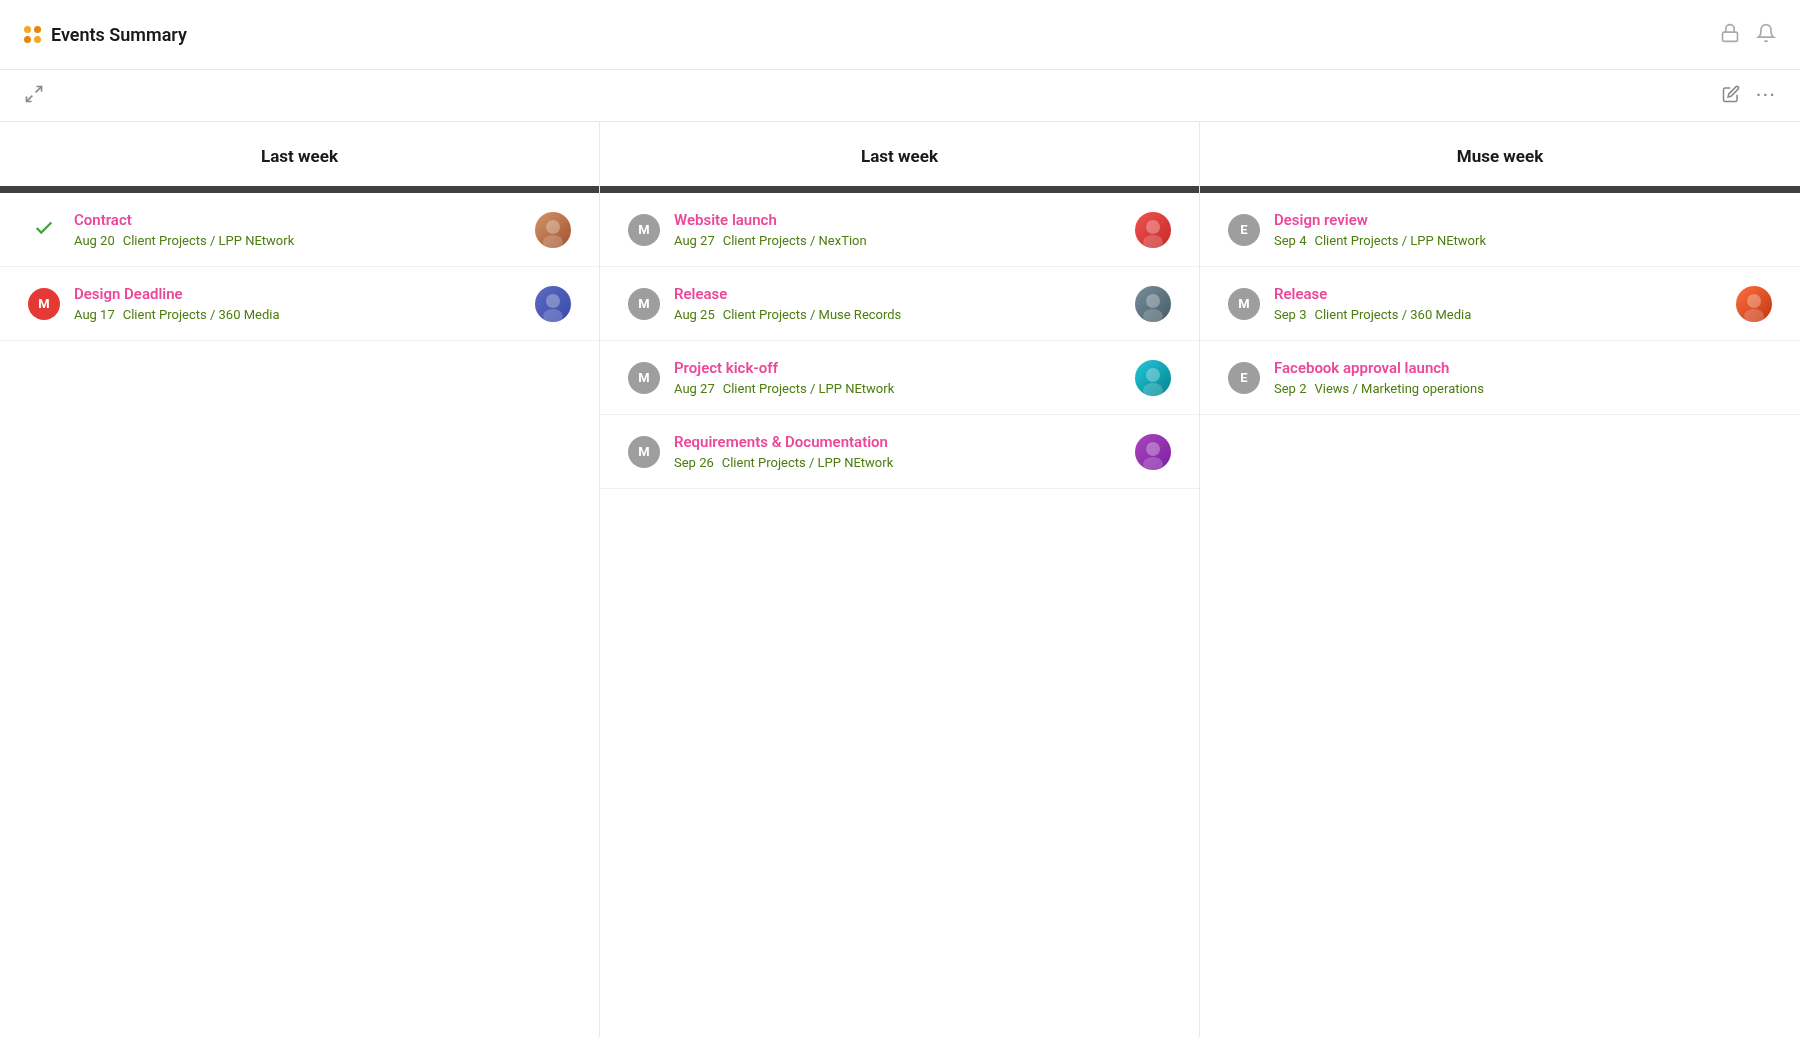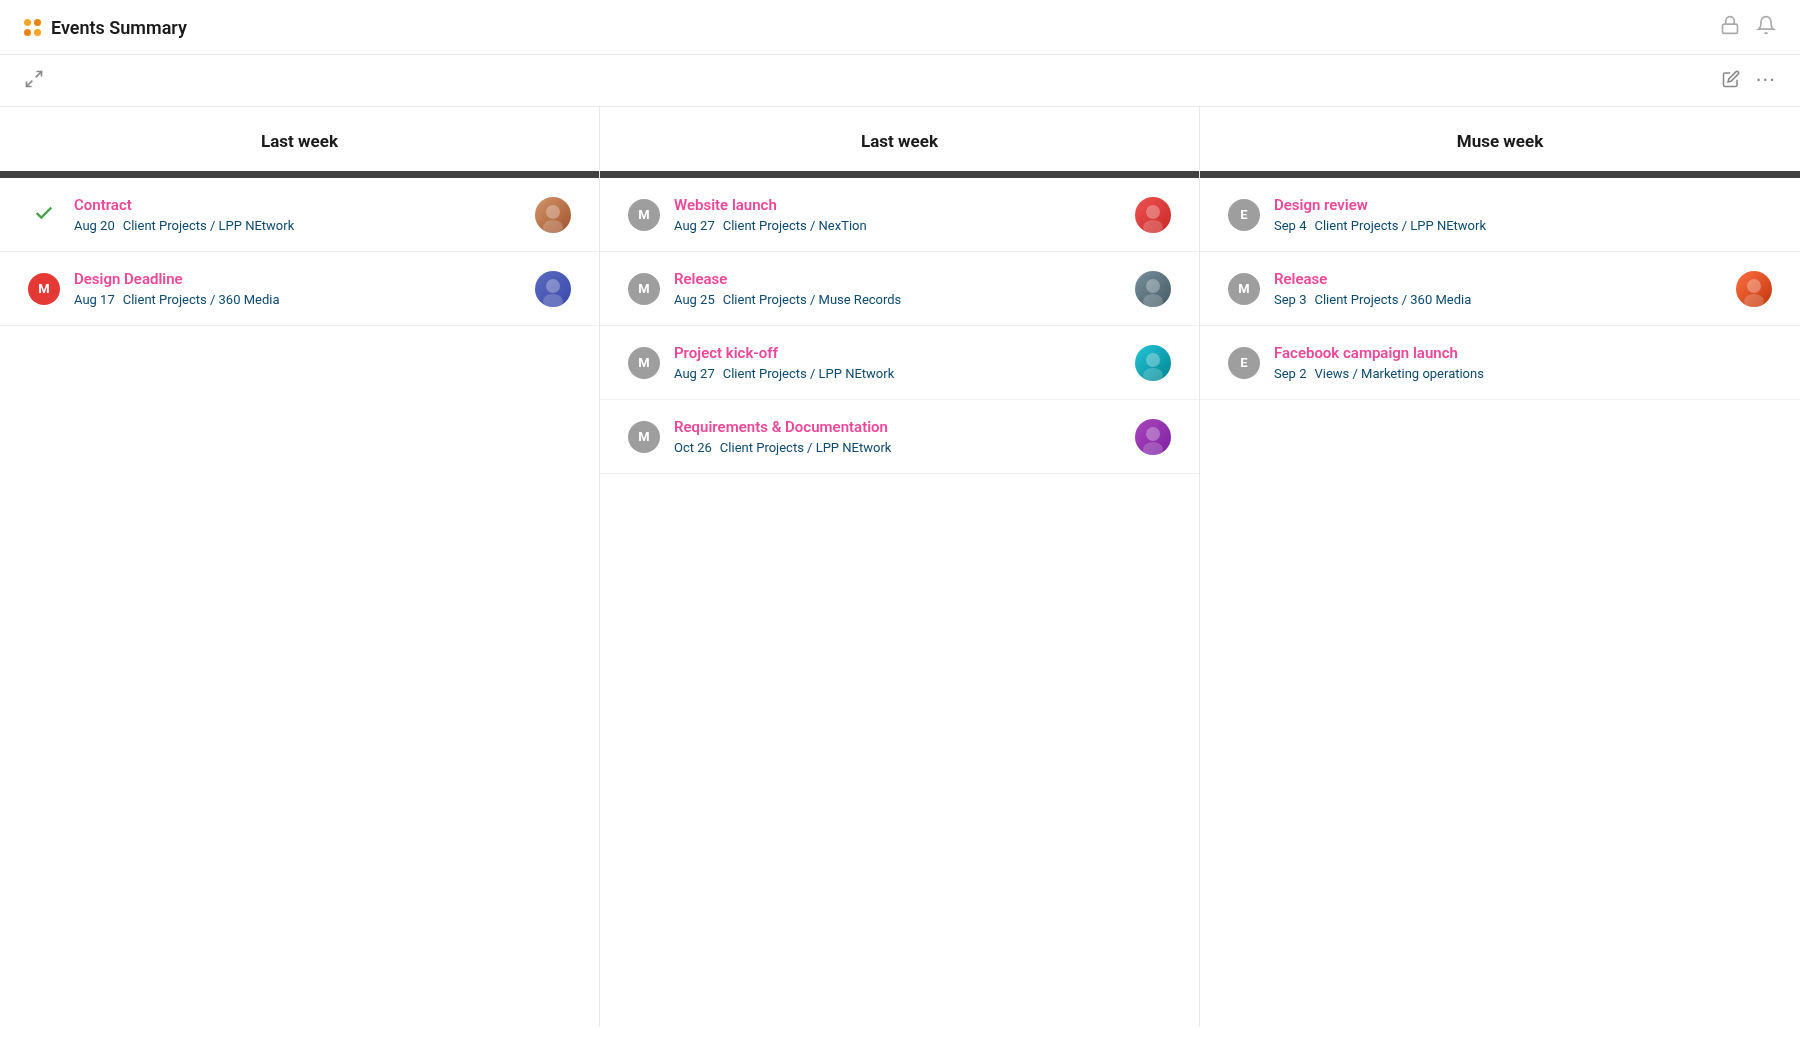--- a/index.html
+++ b/index.html
@@ -10,21 +10,21 @@
       width: 1800px;
       min-height: 1037px;
     }
 
     
     .app-header {
       display: flex;
       align-items: center;
       justify-content: space-between;
       padding: 0 24px;
-      height: 55px;
+      height: 70px;
       border-bottom: 1px solid #e8e8e8;
     }
     .app-header-left {
       display: flex;
       align-items: center;
       gap: 10px;
     }
     .app-title {
       font-size: 18px;
       font-weight: 600;
@@ -129,21 +129,21 @@
       flex: 1;
     }
     .event-title {
       font-size: 15px;
       font-weight: 600;
       color: #ec4899;
       margin-bottom: 4px;
     }
     .event-meta {
       font-size: 13px;
-      color: #0c4a6e;
+      color: #4d7c0f;
     }
     .event-meta .date {
       margin-right: 8px;
     }
 
     .avatar {
       width: 36px;
       height: 36px;
       border-radius: 50%;
       flex-shrink: 0;
@@ -311,21 +311,21 @@
           <circle cx="18" cy="18" r="18" fill="transparent"></circle>
           <circle cx="18" cy="15" r="7" fill="rgba(255,255,255,0.3)"></circle>
           <ellipse cx="18" cy="30" rx="10" ry="7" fill="rgba(255,255,255,0.2)"></ellipse>
         </svg>
           </div>
         </div>
         <div class="event-item">
           <div class="event-icon gray">M</div>
           <div class="event-info">
             <div class="event-title">Requirements &amp; Documentation</div>
-            <div class="event-meta"><span class="date">Oct 26</span><span>Client Projects / LPP NEtwork</span></div>
+            <div class="event-meta"><span class="date">Sep 26</span><span>Client Projects / LPP NEtwork</span></div>
           </div>
           <div class="avatar" style="background: linear-gradient(135deg, rgb(171, 71, 188), rgb(123, 31, 162));">
             <svg viewBox="0 0 36 36" fill="none" xmlns="http://www.w3.org/2000/svg">
           <circle cx="18" cy="18" r="18" fill="transparent"></circle>
           <circle cx="18" cy="15" r="7" fill="rgba(255,255,255,0.3)"></circle>
           <ellipse cx="18" cy="30" rx="10" ry="7" fill="rgba(255,255,255,0.2)"></ellipse>
         </svg>
           </div>
         </div>
       </div>
@@ -350,19 +350,19 @@
             <svg viewBox="0 0 36 36" fill="none" xmlns="http://www.w3.org/2000/svg">
           <circle cx="18" cy="18" r="18" fill="transparent"></circle>
           <circle cx="18" cy="15" r="7" fill="rgba(255,255,255,0.3)"></circle>
           <ellipse cx="18" cy="30" rx="10" ry="7" fill="rgba(255,255,255,0.2)"></ellipse>
         </svg>
           </div>
         </div>
         <div class="event-item">
           <div class="event-icon gray">E</div>
           <div class="event-info">
-            <div class="event-title">Facebook campaign launch</div>
+            <div class="event-title">Facebook approval launch</div>
             <div class="event-meta"><span class="date">Sep 2</span><span>Views / Marketing operations</span></div>
           </div>
         </div>
       </div>
     </div>
   </div>
 
 </body></html>

